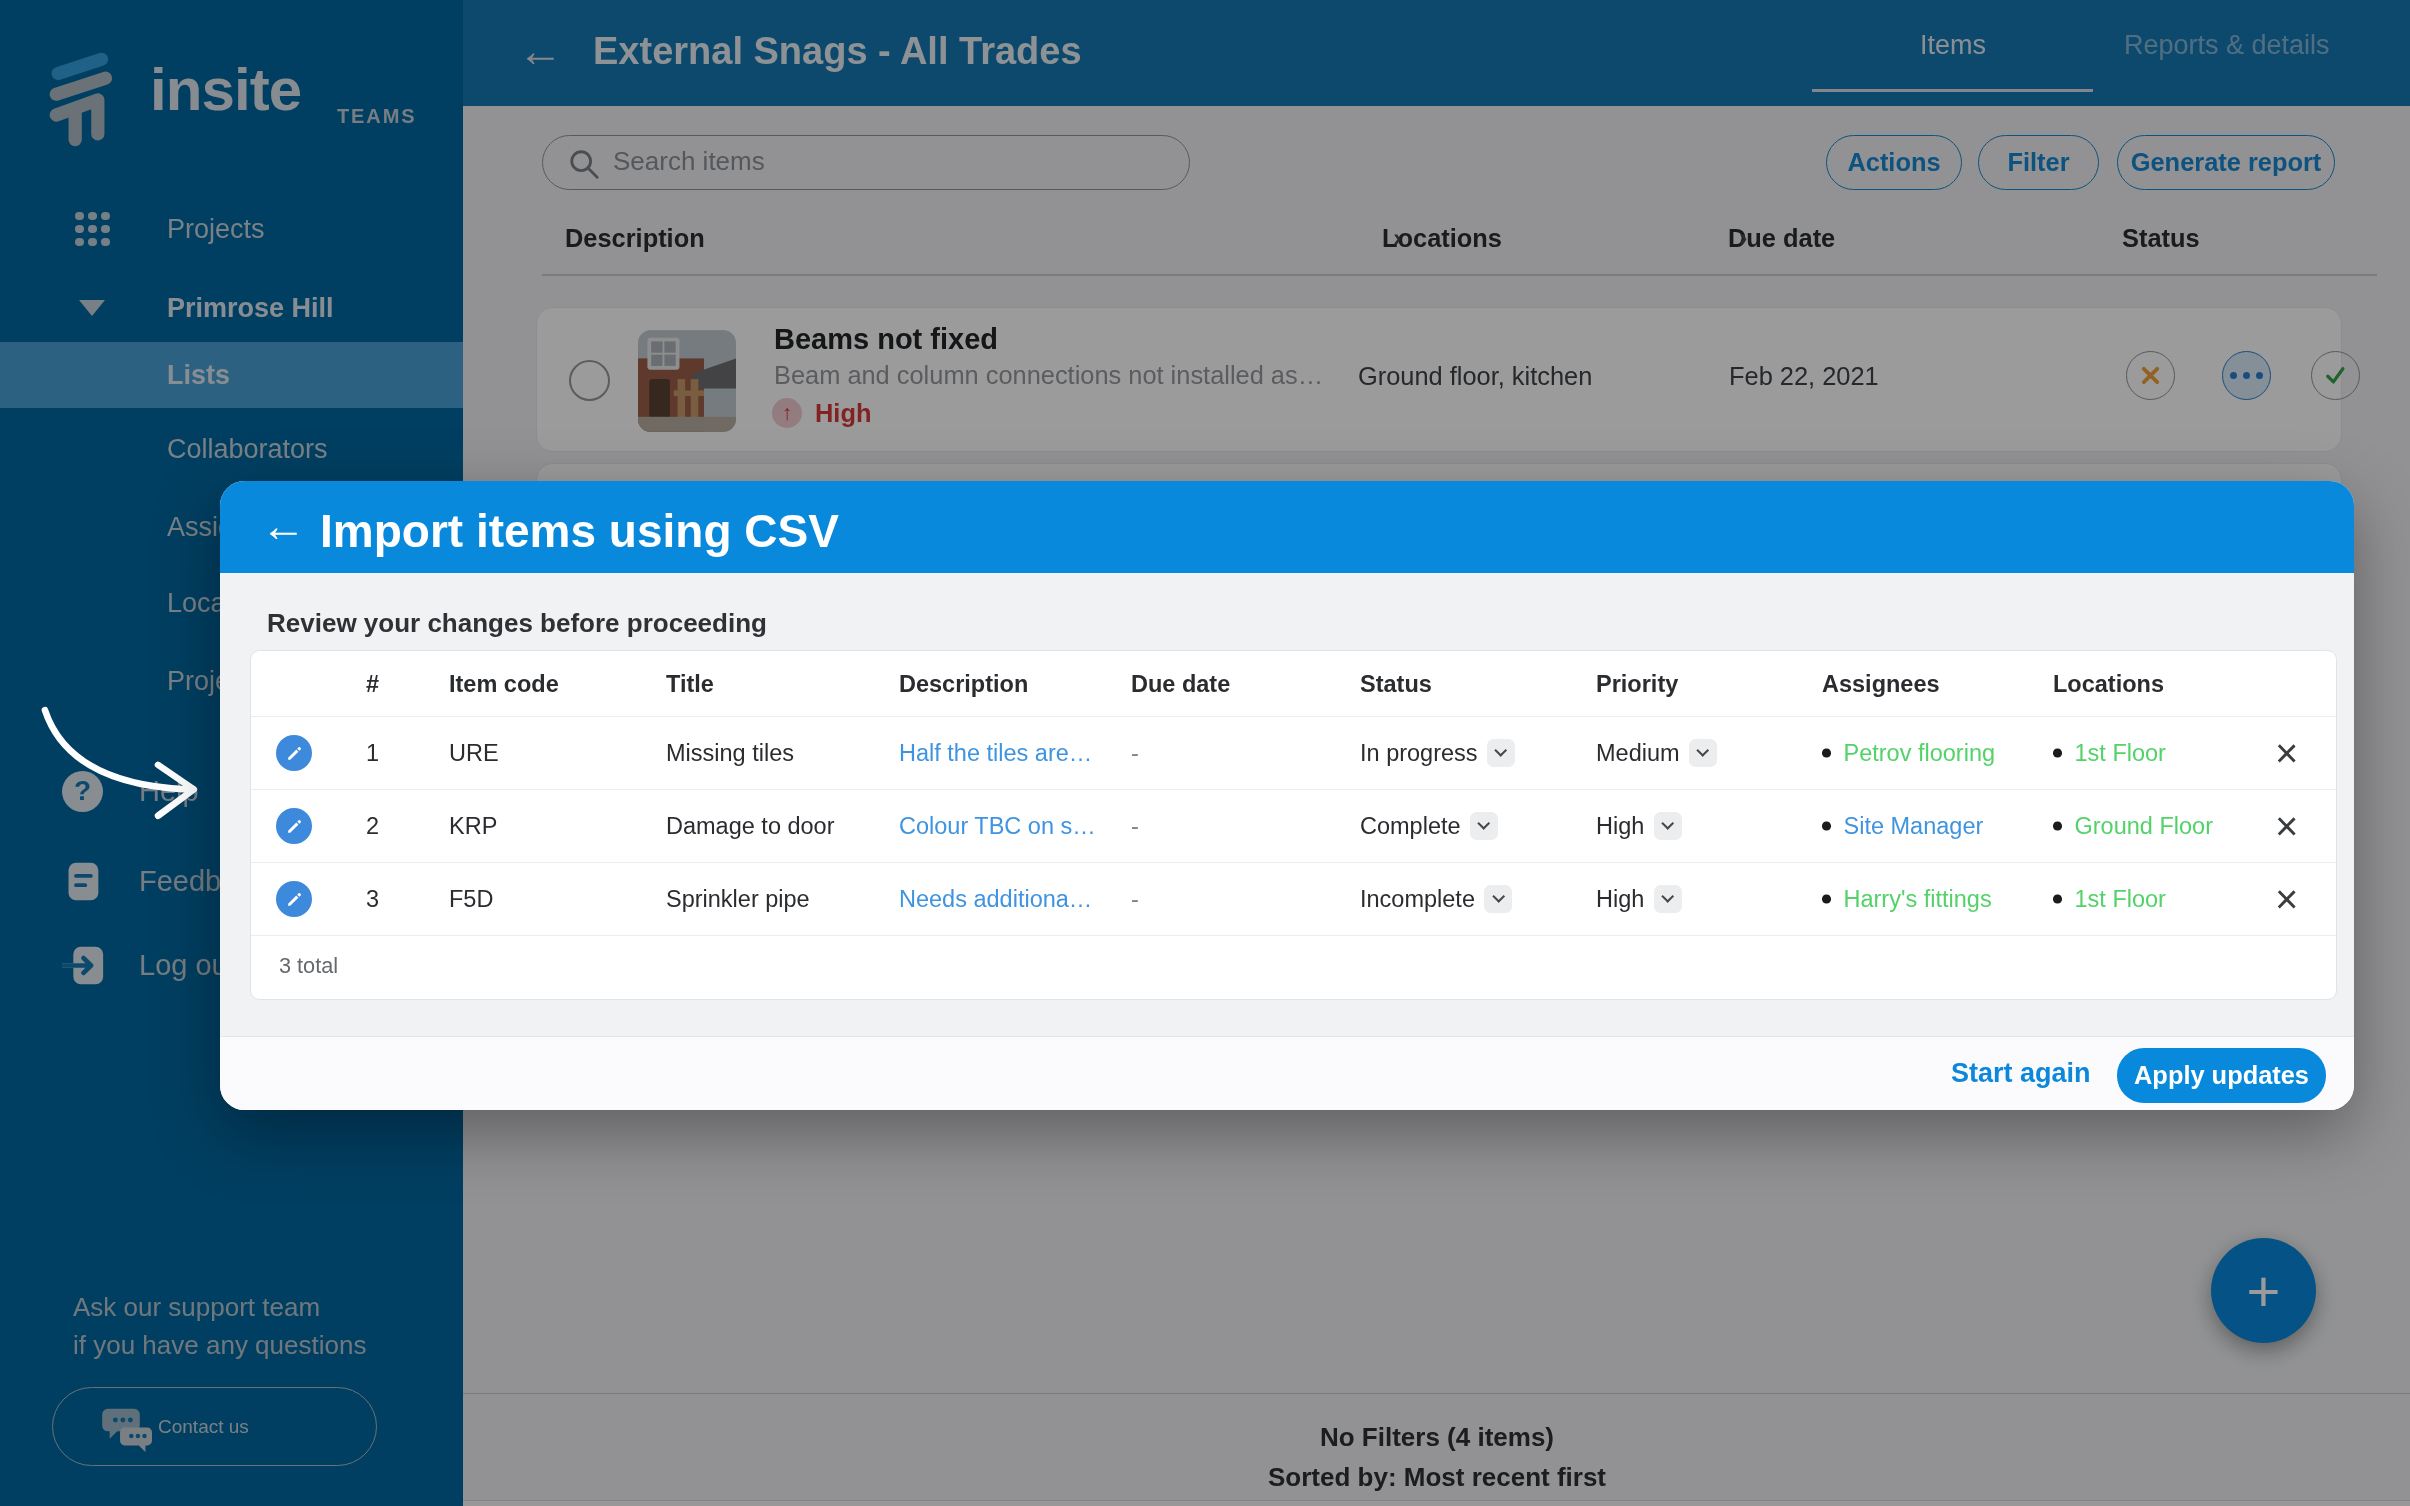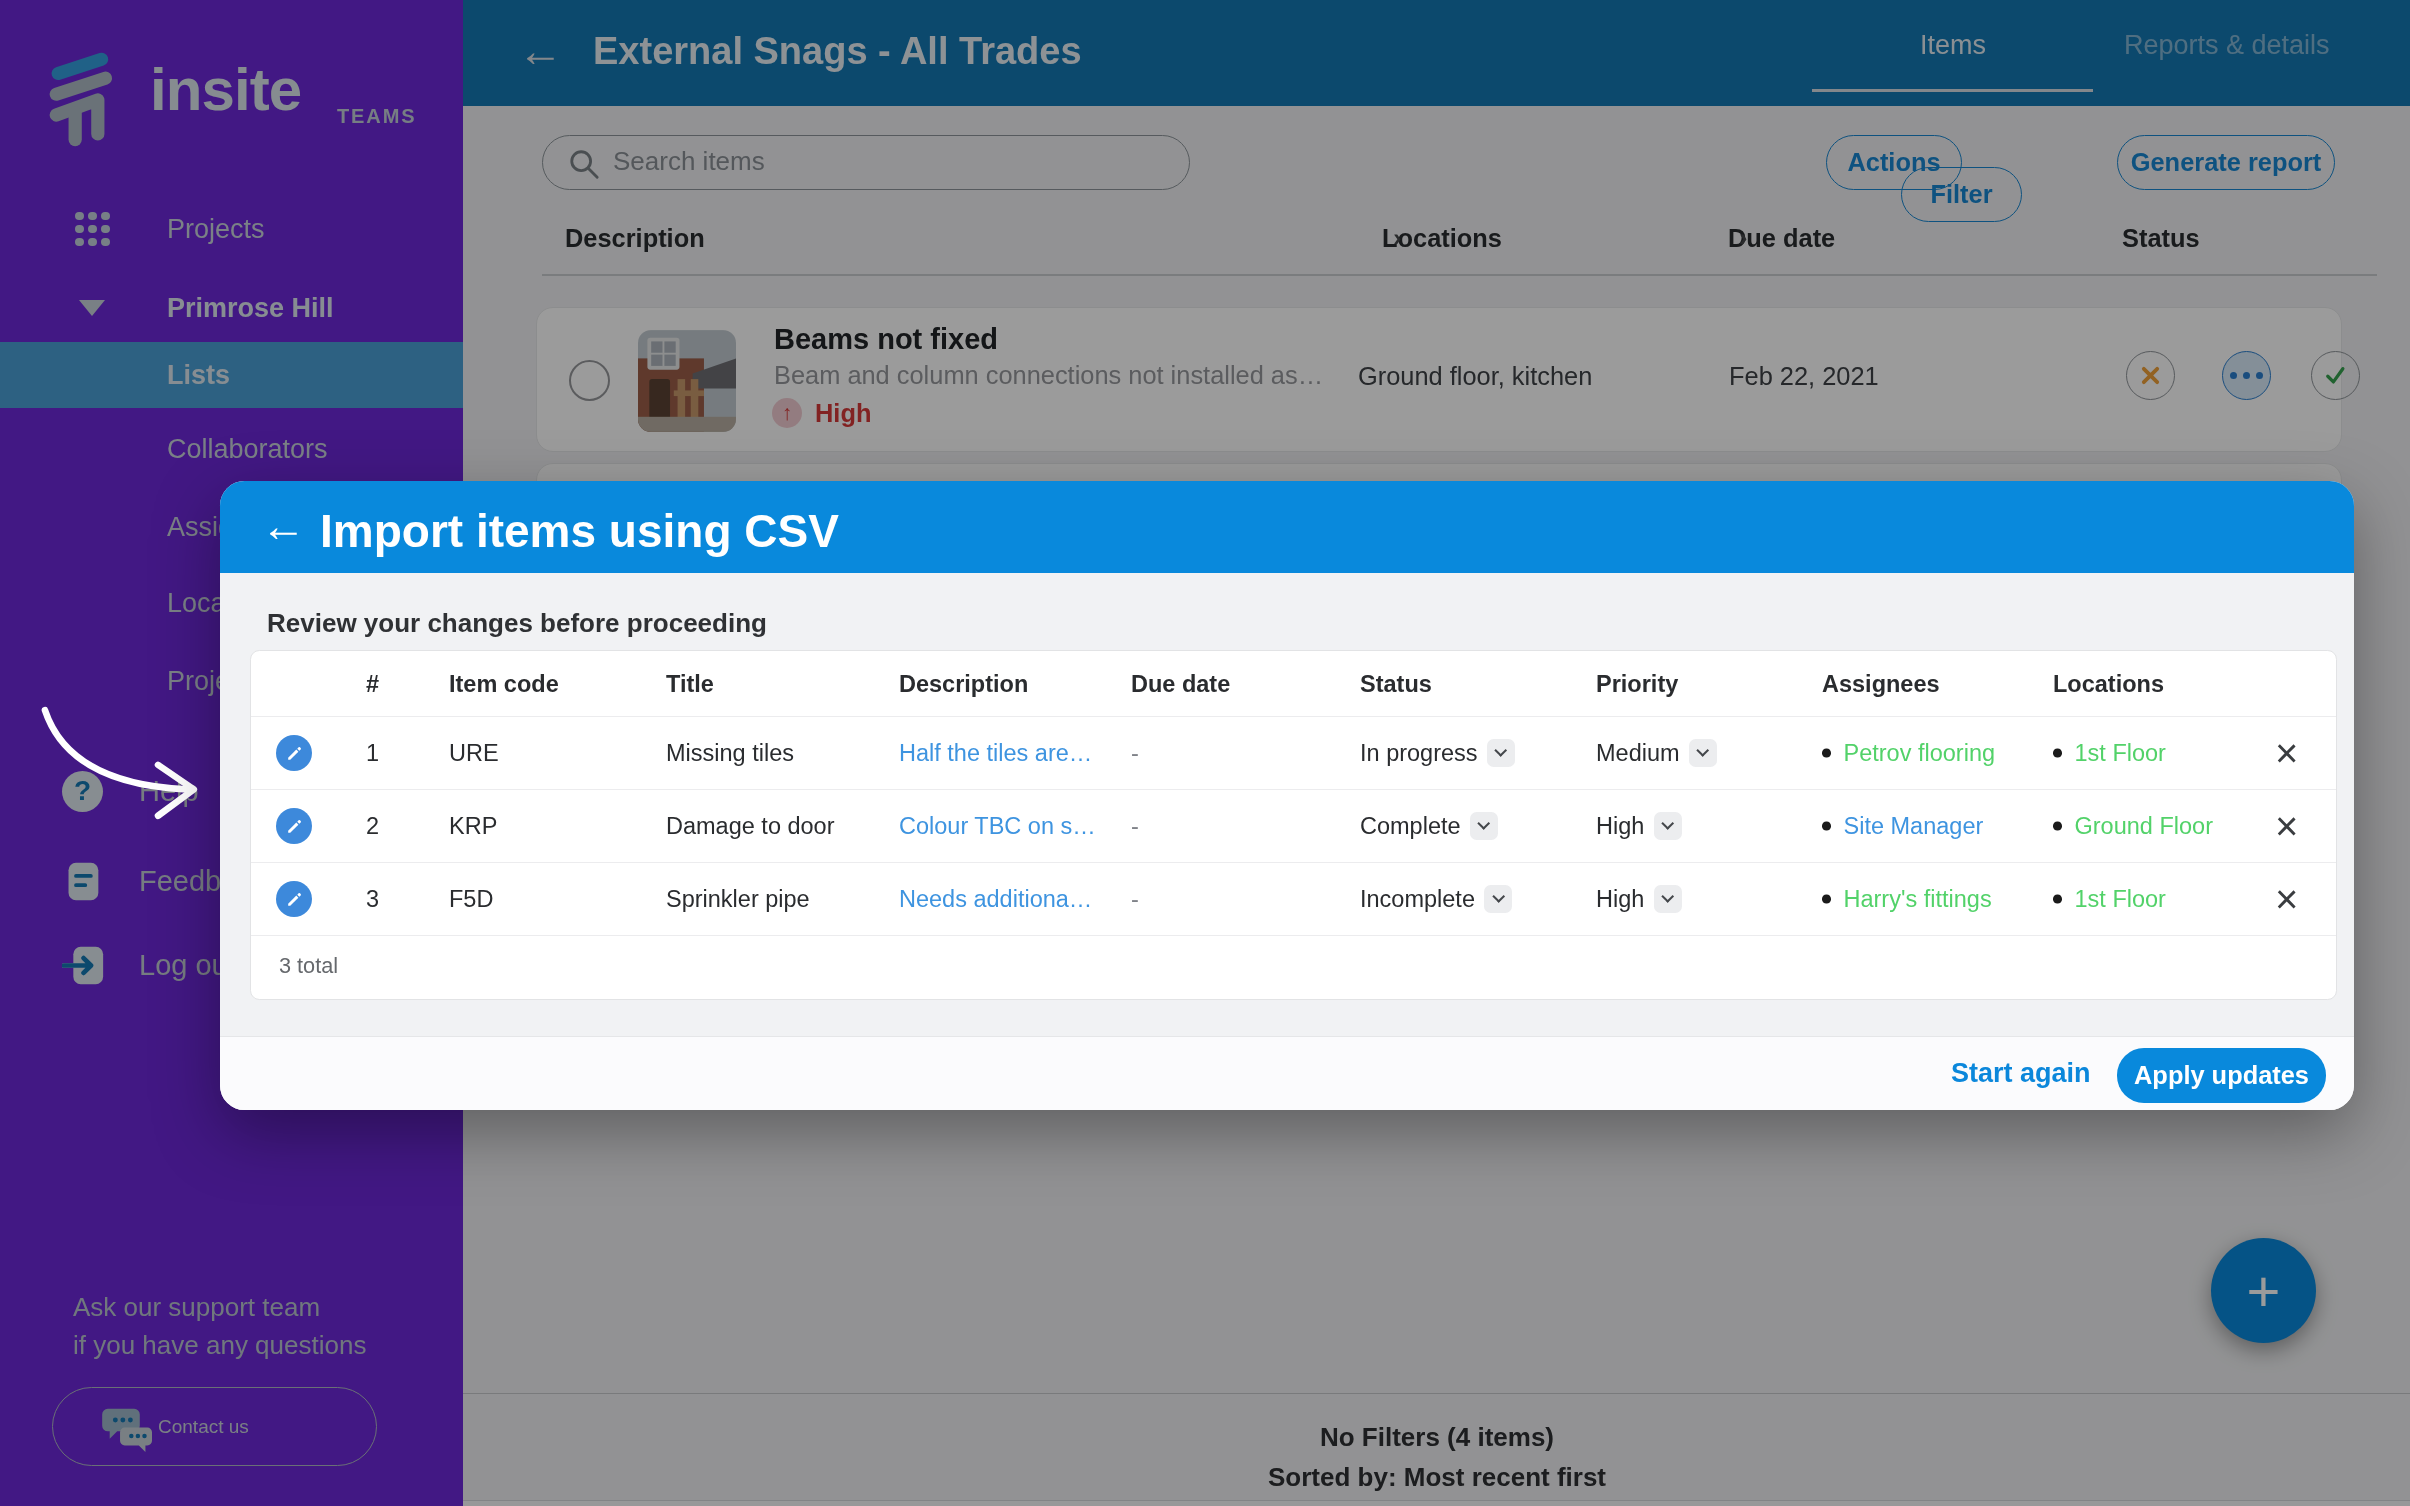--- a/index.html
+++ b/index.html
@@ -1,20 +1,20 @@
 <!DOCTYPE html>
 <html style="font-size:15px"><head>
 <meta charset="utf-8">
 <style>
   * { margin:0; padding:0; box-sizing:border-box; }
   html,body { width:2411px; height:1507px; }
   body { font-family:"Liberation Sans", sans-serif; position:relative; overflow:hidden; background:#F0F1F3; }
 
   
-  .sidebar { position:absolute; left:0; top:0; width:463px; height:1507px; background:#6d28d9; z-index:1; }
+  .sidebar { position:absolute; left:0; top:0; width:463px; height:1507px; background:#0369a1; z-index:1; }
   .logo { position:absolute; left:43px; top:47px; width:377px; height:104px; }
   .logo-word { position:absolute; left:107px; top:7.5px; font-size:60px; font-weight:bold; color:#DCE6ED; letter-spacing:-0.9px; }
   .logo-suffix { position:absolute; left:294px; top:58px; font-size:20px; font-weight:bold; letter-spacing:1.9px; color:#C3CFD8; }
   .nav-item { position:absolute; left:0; width:463px; height:66px; display:flex; align-items:center; color:#C9D4DC; font-size:27px; }
   .nav-item .nav-label { position:absolute; left:124px; white-space:nowrap;margin-left:43px; }
   .nav-item.selected { background:#4BA0D6; }
   .nav-item.bold .nav-label { font-weight:bold; color:#DFE9F0; }
   .nav-icon { position:absolute; left:75px; }
   .dots-grid { display:grid; grid-template-columns:repeat(3,8.5px); grid-gap:4.7px; }
   .dots-grid i { width:8.5px; height:8.5px; border-radius:50%; background:#C4D2DC; }
@@ -37,21 +37,21 @@
   .tab-underline { position:absolute; left:1349px; top:89px; width:281px; height:2.8px; background:#D7DFE5; }
 
   
   .main { position:absolute; left:463px; top:106px; right:0; bottom:0; background:#F0F1F3; z-index:1; }
   .search-box { position:absolute; left:79px; top:29px; width:648px; height:55px; border:1.9px solid #8E959B; border-radius:28px; background:transparent; }
   .search-box svg { position:absolute; left:24.5px; top:12.2px; }
   .search-box input { position:absolute; left:70px; top:3.8px; width:546px; height:43px; border:none; background:transparent; outline:none; font-size:26px; color:#3F4347; font-family:"Liberation Sans",sans-serif; }
   .search-box input::placeholder { color:#8A9096; }
   .pill-btn { position:absolute; top:29px; height:55px; border:1.9px solid #1887D3; border-radius:28px; color:#1887D3; font-size:25.4px; font-weight:bold; display:flex; align-items:center; justify-content:center; background:transparent; }
   .btn-actions { left:1363px; width:136px; }
-  .btn-filter { left:1438px; width:121px;margin-top:32px; }
+  .btn-filter { left:1515px; width:121px; }
   .btn-generate { left:1654px; width:218px; }
 
   .list-header { position:absolute; top:118px; left:0; right:0; height:38px; font-size:25.4px; font-weight:bold; color:#2A2D30; }
   .list-header span { position:absolute; white-space:nowrap; }
   .sortchev { font-weight:bold; margin-left:11.3px; font-size:24.5px; color:#46484B; }
   .list-divider { position:absolute; left:79px; top:168px; width:1835px; height:1.9px; background:#C9CCCF; }
 
   .item-card { position:absolute; left:73px; top:201px; width:1806px; height:145px; background:#FFFFFF; border:0.9px solid #E7E8EA; border-radius:17px; }
   .row-check { position:absolute; left:32px; top:52px; width:41px; height:41px; border:2.8px solid #96979B; border-radius:50%; }
   .thumb { position:absolute; left:101px; top:21.7px; width:98px; height:102px; border-radius:13px; overflow:hidden; }

